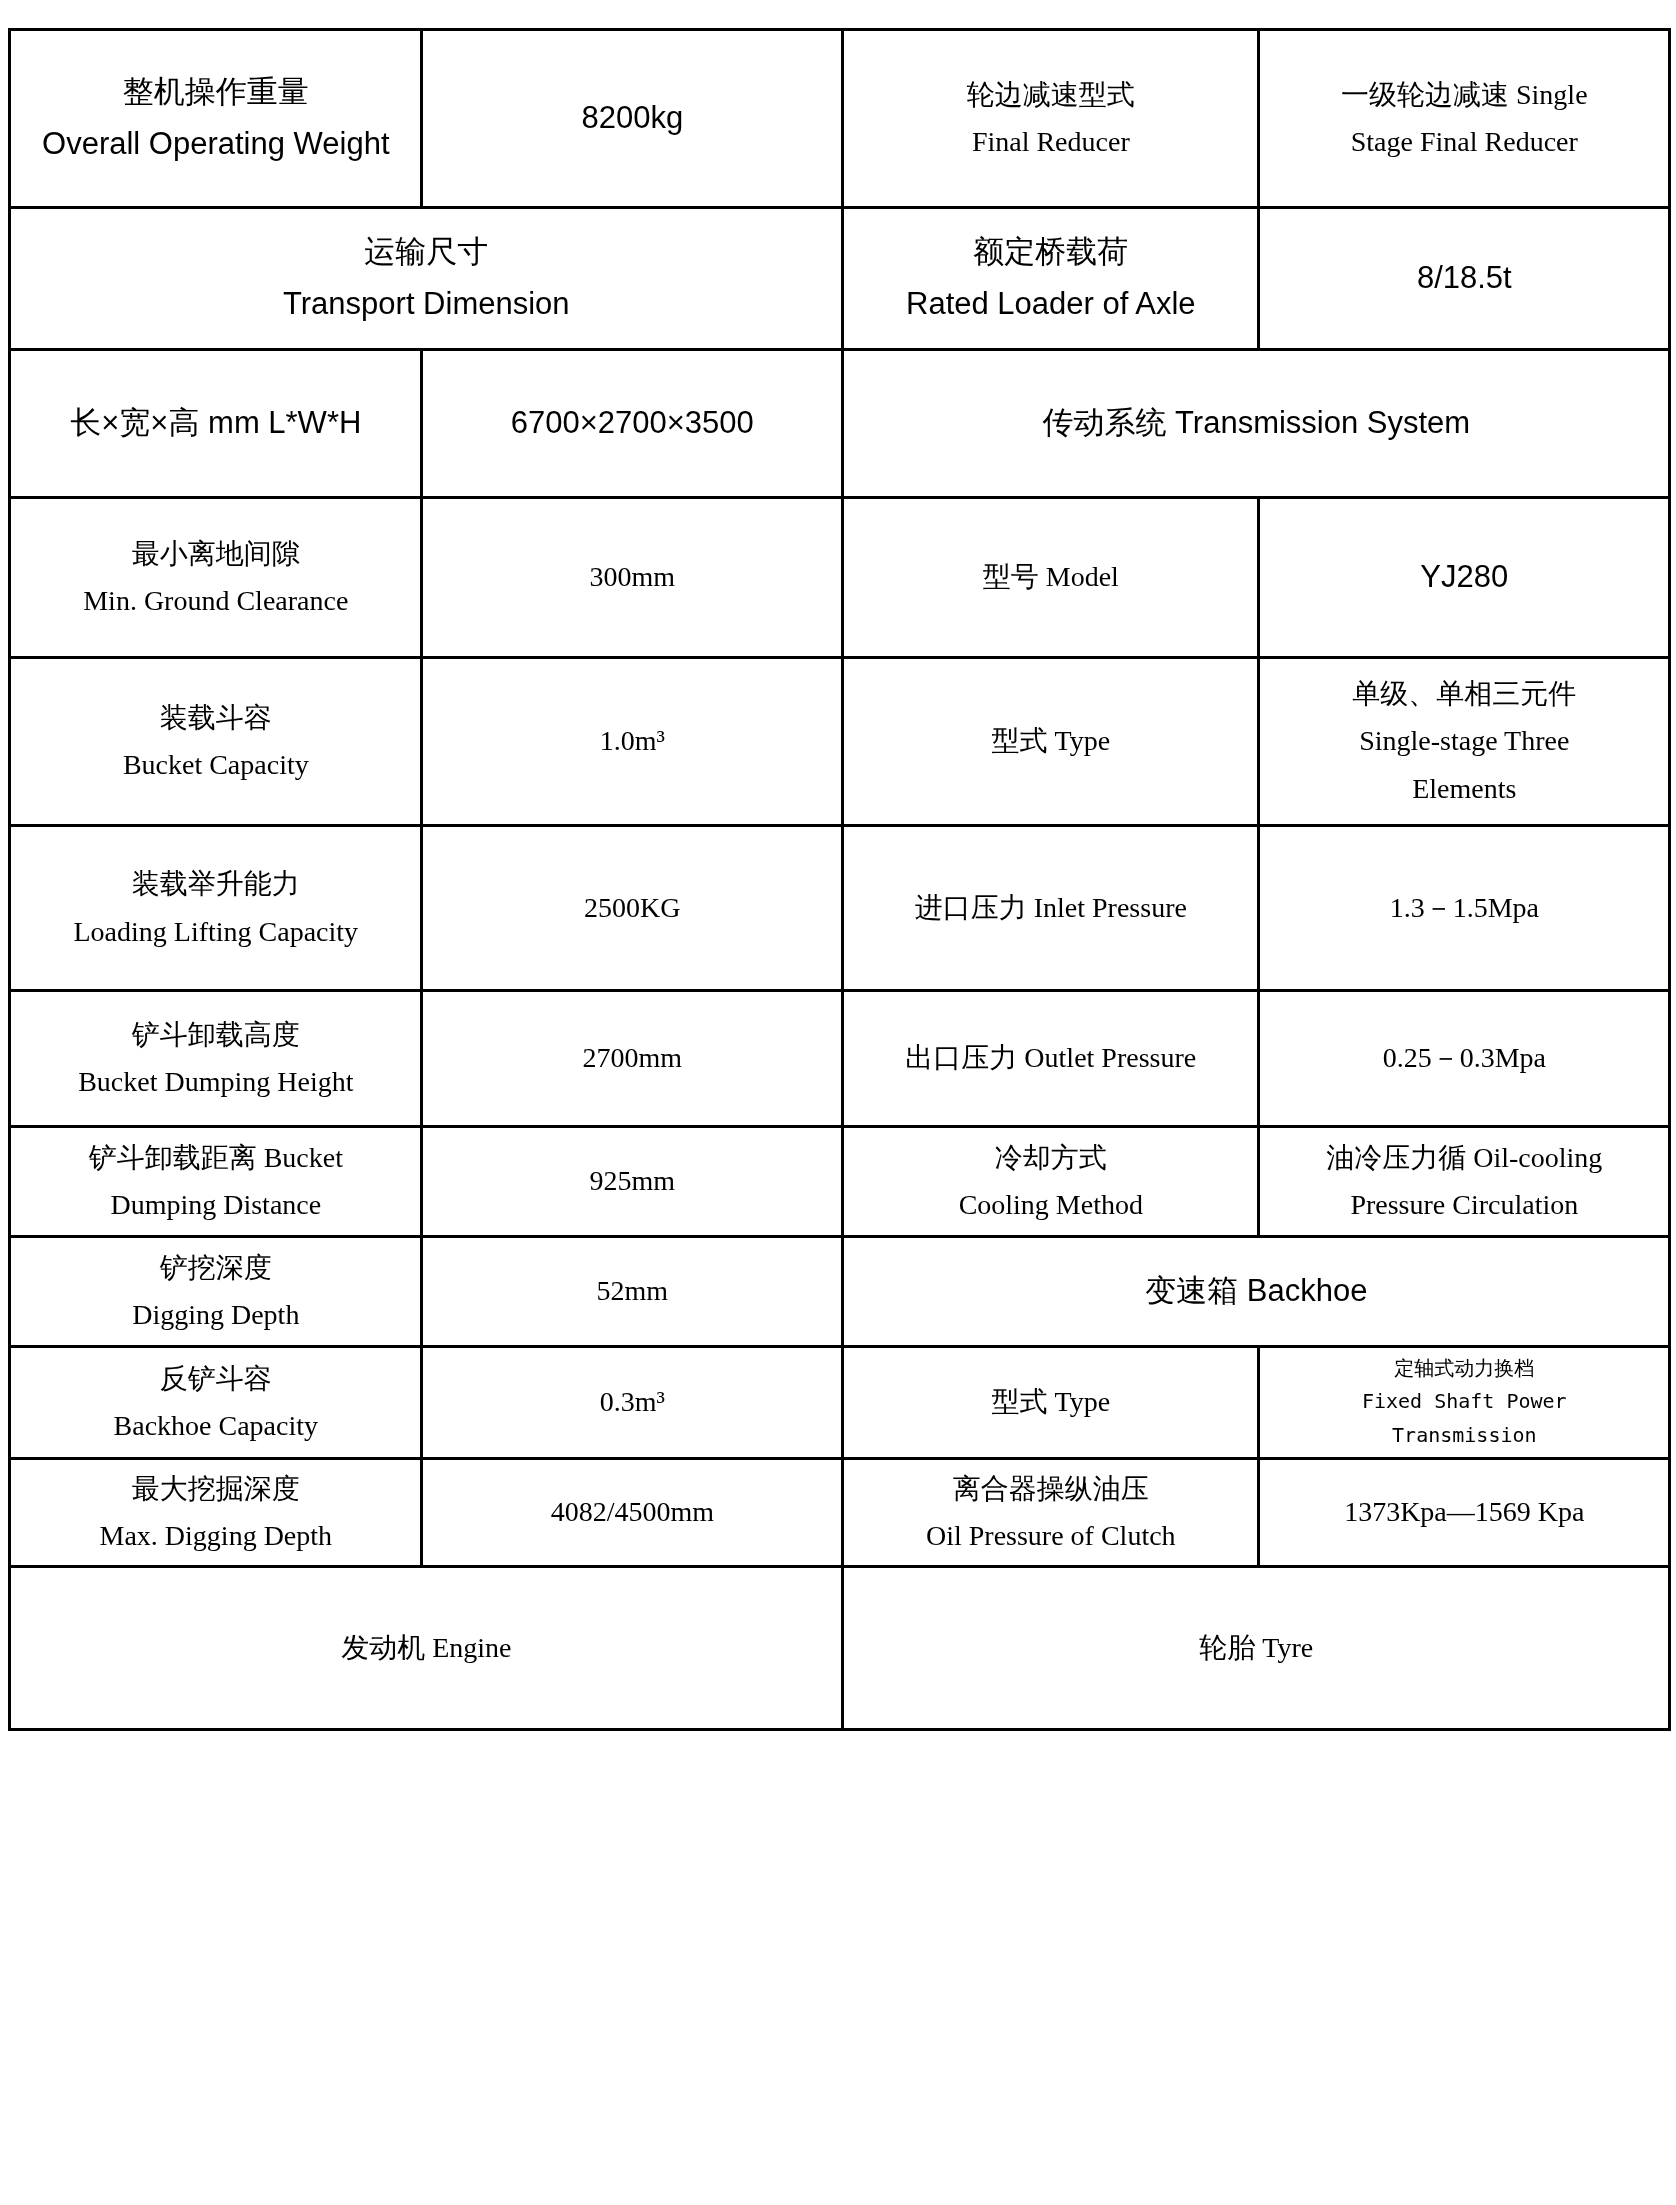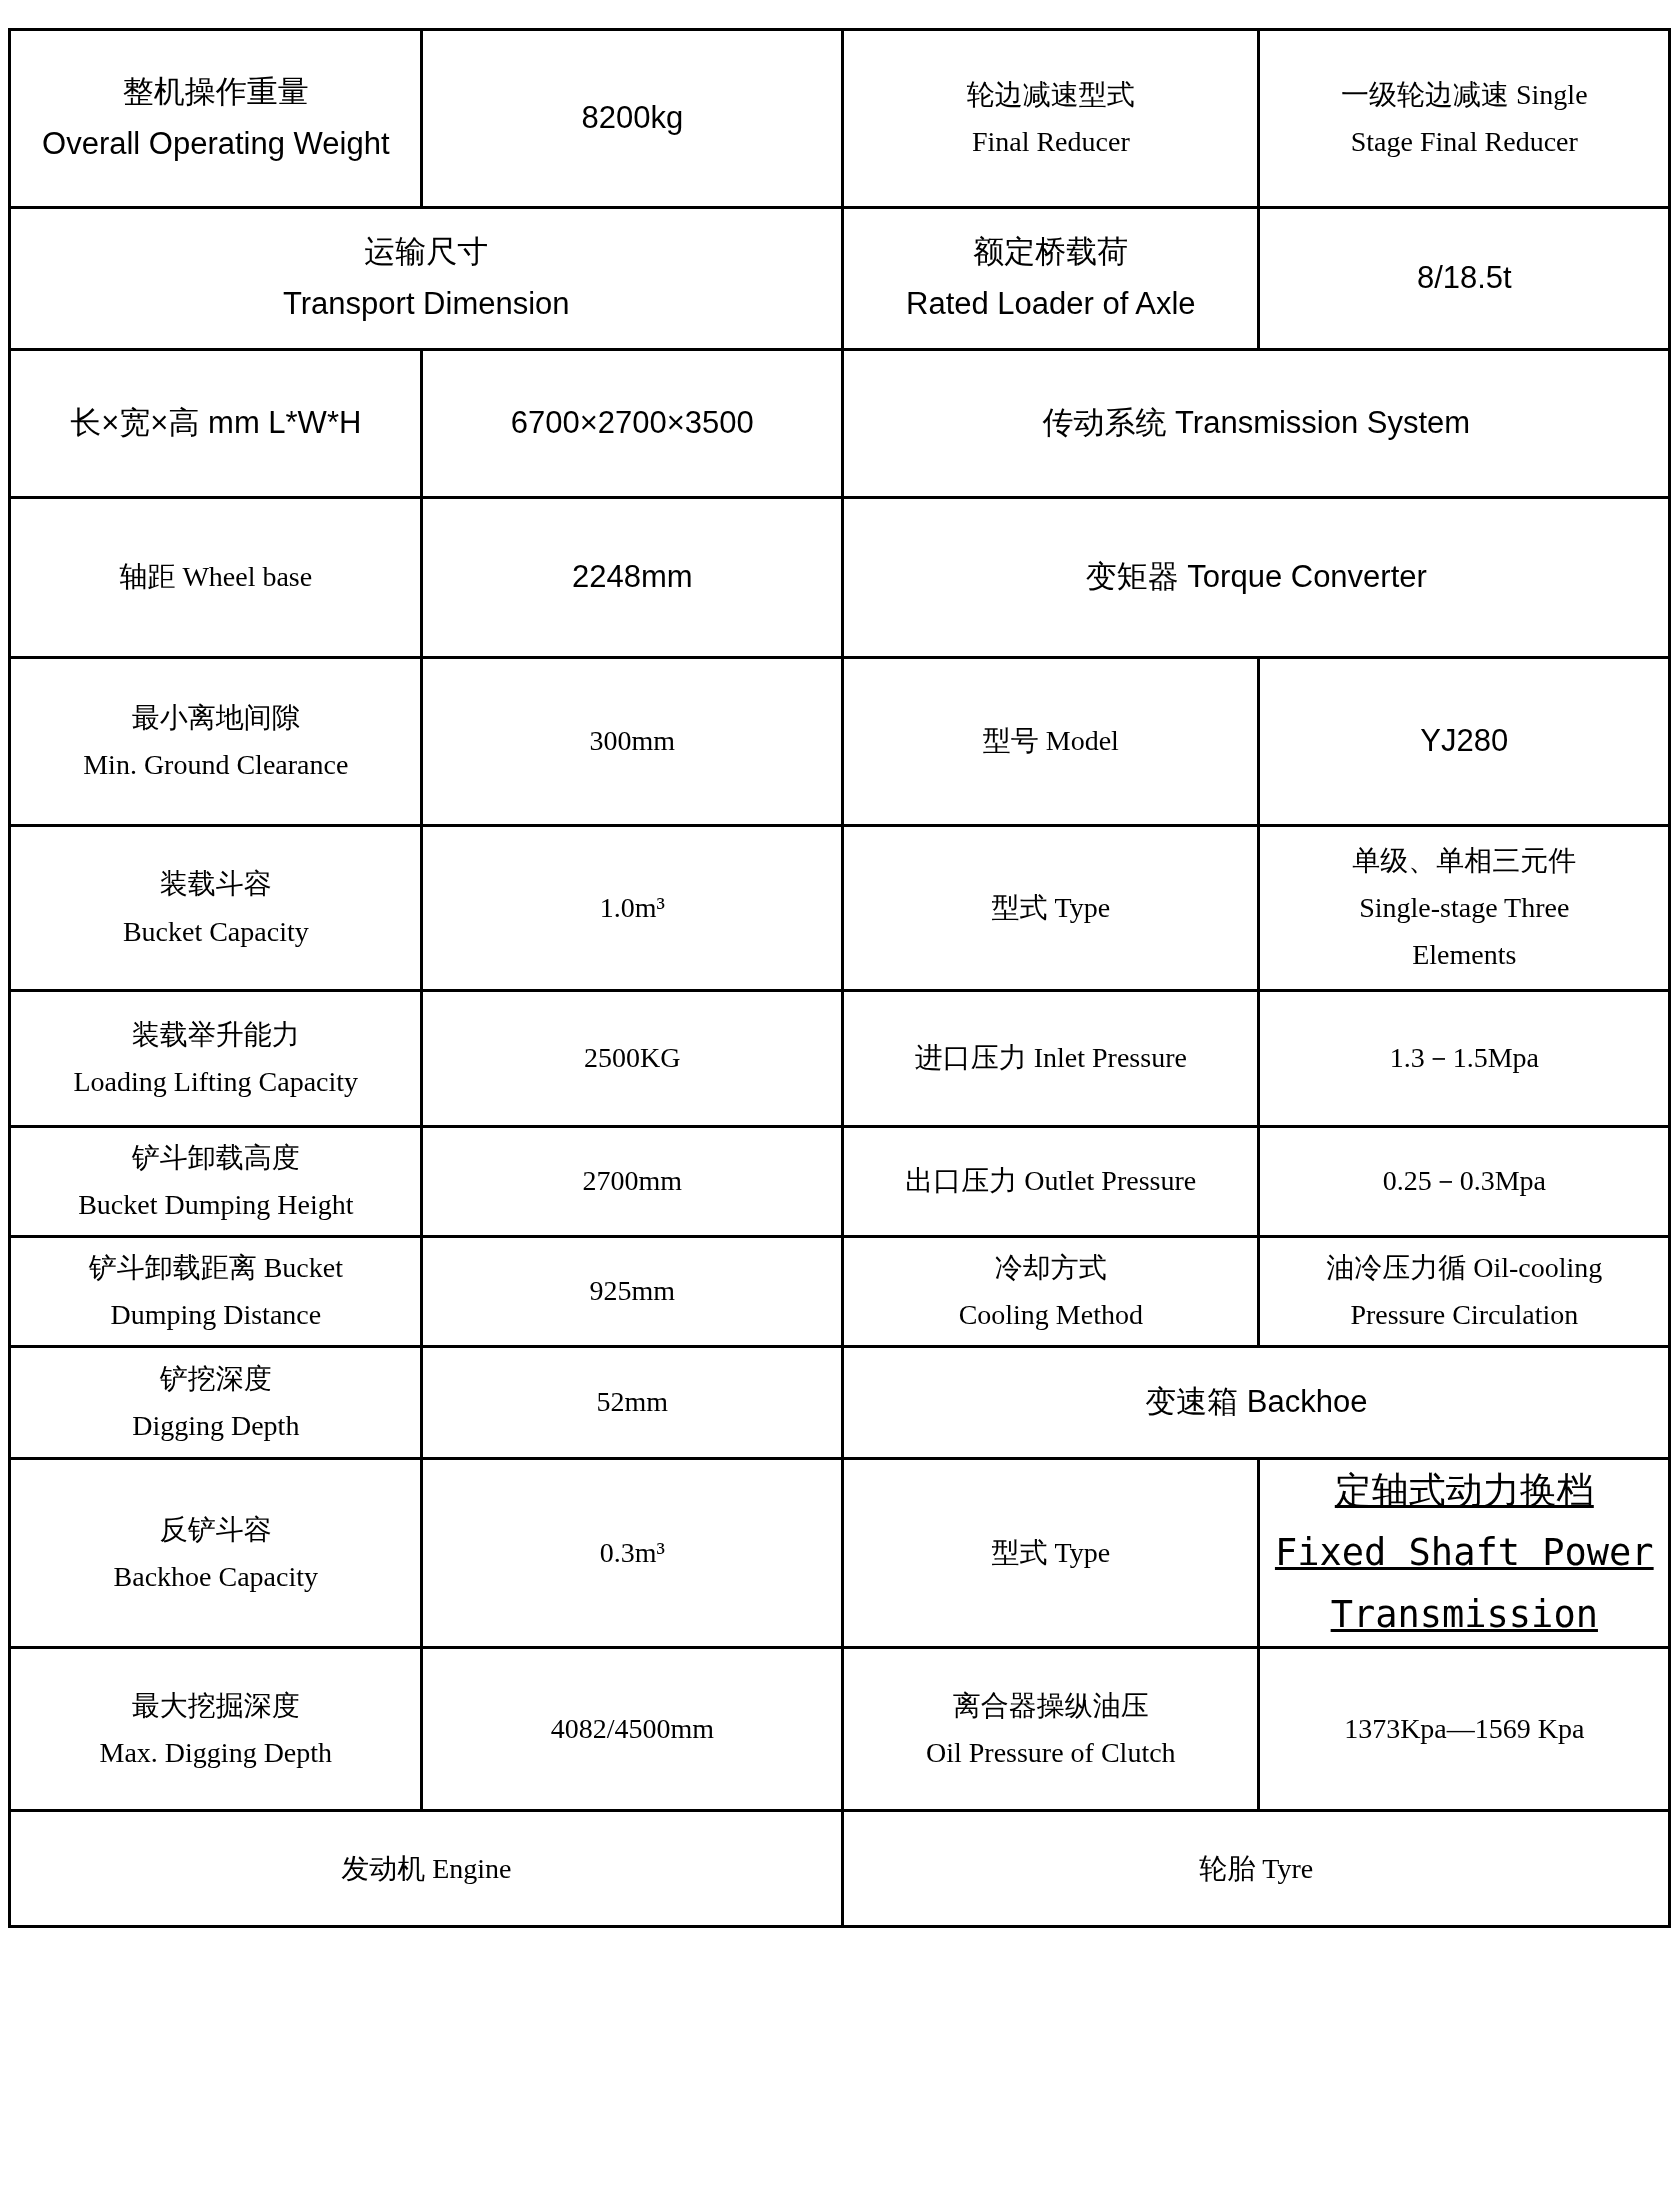--- a/index.html
+++ b/index.html
@@ -23,21 +23,21 @@
     vertical-align: middle;
     white-space: pre-line;
     color: #000000;
     font-family: "Liberation Serif", serif;
     font-size: 28px;
     line-height: 1.68;
     padding: 0 6.7px;
     overflow: hidden;
   }
   td.sans { font-family: "Liberation Sans", sans-serif; font-size: 31px; }
-  td.mono { font-family: "DejaVu Sans Mono", monospace; font-size: 37px; text-decoration: underline; }
+  td.mono { font-family: "DejaVu Sans Mono", monospace; font-size: 20px; }
   
   tr:nth-child(1)  { height: 178px; }
   tr:nth-child(2)  { height: 142px; }
   tr:nth-child(3)  { height: 148px; }
   tr:nth-child(4)  { height: 160px; }
   tr:nth-child(5)  { height: 168px; }
   tr:nth-child(6)  { height: 165px; }
   tr:nth-child(7)  { height: 136px; }
   tr:nth-child(8)  { height: 110px; }
   tr:nth-child(9)  { height: 110px; }
@@ -73,25 +73,20 @@
     <td class="sans" colspan="2">运输尺寸
 Transport Dimension</td>
     <td class="sans">额定桥载荷
 Rated Loader of Axle</td>
     <td class="sans">8/18.5t</td>
   </tr>
   <tr>
     <td class="sans">长×宽×高 mm L*W*H</td>
     <td class="sans">6700×2700×3500</td>
     <td class="sans" colspan="2">传动系统 Transmission System</td>
-  </tr>
-  <tr>
-    <td>轴距 Wheel base</td>
-    <td class="sans">2248mm</td>
-    <td class="sans" colspan="2">变矩器 Torque Converter</td>
   </tr>
   <tr>
     <td>最小离地间隙
 Min. Ground Clearance</td>
     <td>300mm</td>
     <td>型号 Model</td>
     <td class="sans">YJ280</td>
   </tr>
   <tr>
     <td>装载斗容

